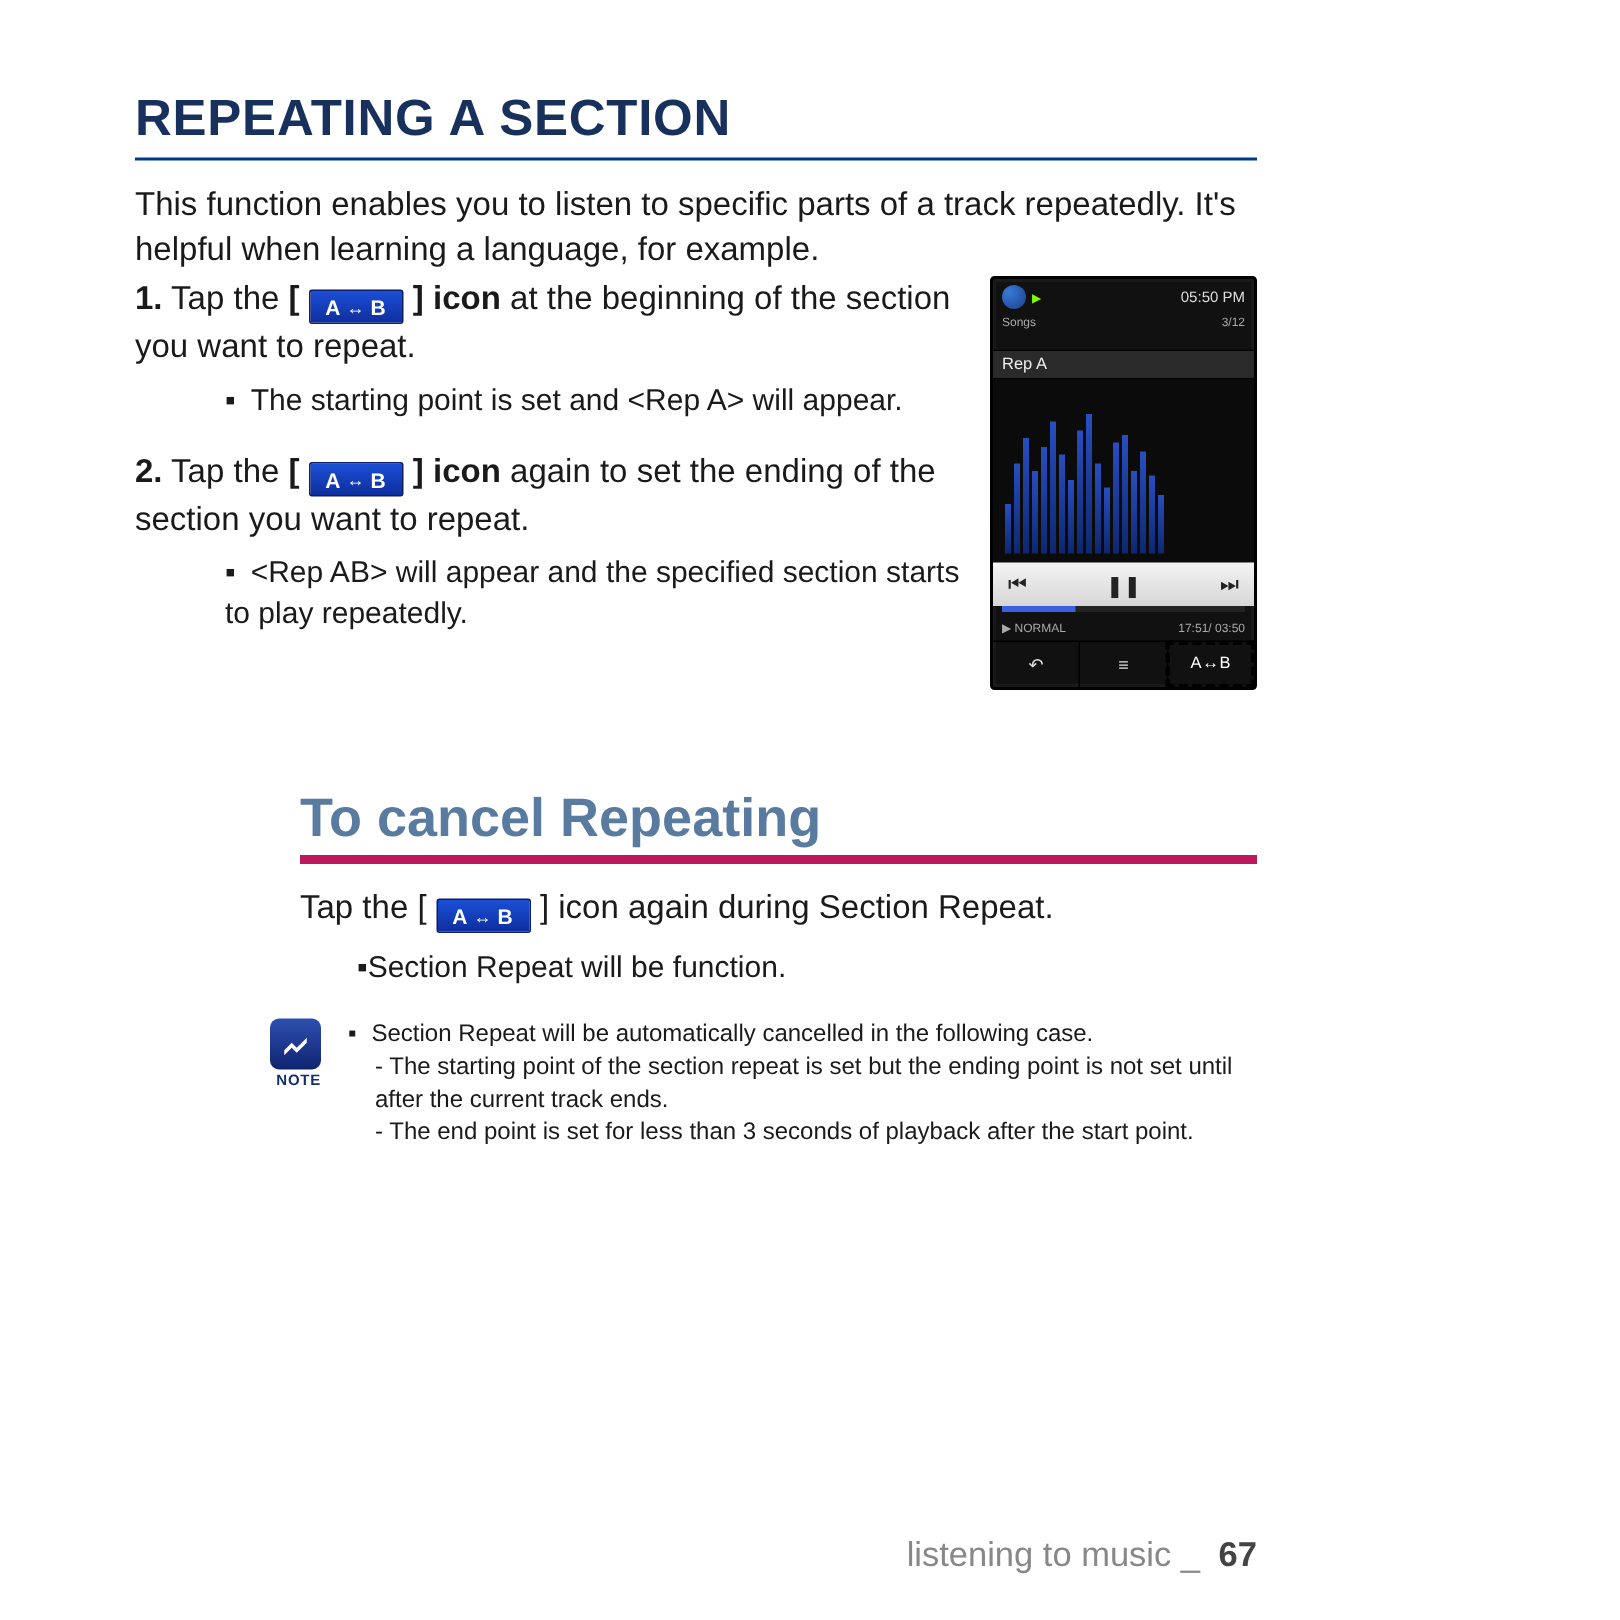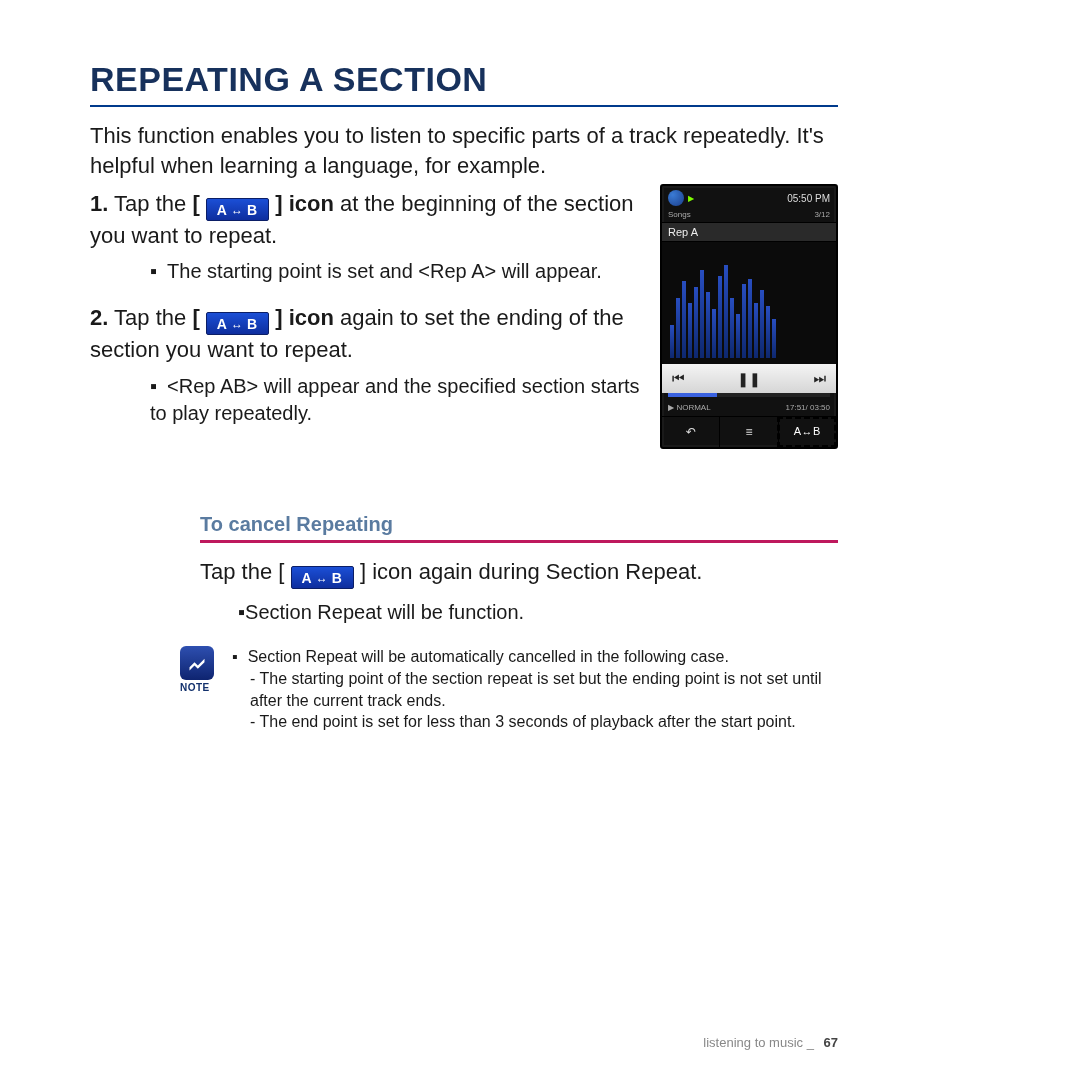--- a/index.html
+++ b/index.html
@@ -1,57 +1,57 @@
 <!DOCTYPE html>
 <html><head>
 <meta charset="utf-8">
 <style>
 html,body{margin:0;padding:0;background:#fff;color:#1a1a1a;font-family:Arial,Helvetica,sans-serif;-webkit-font-smoothing:antialiased}
 .page{width:928px;height:1080px;box-sizing:border-box;padding:60px 90px 40px 90px;position:relative}
 .title{font-size:34px;font-weight:700;letter-spacing:.5px;color:#17315c;border-bottom:2px solid #003a8c;padding-bottom:6px;margin-bottom:14px}
 .intro{font-size:22px;line-height:1.35;margin-bottom:4px}
-.row{display:flex;gap:20px;align-items:center}
+.row{display:flex;gap:20px;align-items:flex-start}
 .col-main{flex:1}
 .step{font-size:22px;line-height:1.35;margin-bottom:8px}
 .step .num{font-weight:700}
 .step .bold{font-weight:700}
 .sub{font-size:20px;line-height:1.35;margin:0 0 18px 60px}
 .sub .sq{margin-right:10px}
 .ab-icon{display:inline-block;vertical-align:-4px;background:linear-gradient(180deg,#1b4fd6,#0e2e9e);color:#fff;font-size:14px;font-weight:700;letter-spacing:1px;border:1px solid #0b1e66;padding:4px 10px 3px;line-height:1;border-radius:2px;white-space:nowrap}
 .ab-icon .arrows{display:inline-block;margin:0 3px;font-size:12px;transform:translateY(-1px)}
 .device{width:174px;background:#111;border:2px solid #000;border-radius:3px;color:#ddd;font-family:Arial,Helvetica,sans-serif;position:relative;box-shadow:inset 0 0 0 2px #1a1a1a}
 .device .hdr{display:flex;align-items:center;justify-content:space-between;padding:4px 6px;font-size:10px}
 .device .hdr .brand{display:flex;align-items:center;gap:4px}
 .device .hdr .gicon{width:16px;height:16px;border-radius:50%;background:radial-gradient(circle at 30% 30%,#3a7bd5,#1b3e8c)}
-.device .tiny{font-size:8px;color:#aaa;padding:0 6px 3px;display:flex;justify-content:space-between}
+.device .tiny{font-size:8px;color:#aaa;padding:0 6px 14px;display:flex;justify-content:space-between}
 .device .rep{background:#2a2a2a;color:#eee;font-size:11px;padding:3px 6px;border-top:1px solid #000;border-bottom:1px solid #000}
 .device .eq{height:110px;background:#0b0b0b;display:flex;align-items:flex-end;gap:2px;padding:6px 8px}
 .device .eq span{display:block;width:4px;background:linear-gradient(180deg,#2b55d4,#0e2b7a);opacity:.9}
 .device .pbar{display:flex;justify-content:space-between;align-items:center;background:linear-gradient(180deg,#f4f4f4,#d6d6d6);padding:6px 10px;font-size:14px;color:#222}
 .device .pbar span{cursor:default}
 .device .song{background:#171d33;color:#fff;font-size:12px;text-align:center;padding:7px 4px}
 .device .meta{display:flex;justify-content:space-between;font-size:8px;color:#aaa;padding:4px 6px}
 .device .track{height:4px;background:#222;margin:0 6px 2px;position:relative}
 .device .track::before{content:"";position:absolute;left:0;top:0;height:100%;width:30%;background:#3a62e0}
 .device .toolbar{display:flex;border-top:1px solid #000}
 .device .toolbar>div{flex:1;text-align:center;padding:8px 0;font-size:12px;color:#ddd;border-left:1px solid #000}
 .device .toolbar>div:first-child{border-left:none}
 .device .toolbar .ab{background:#111;color:#fff;outline:3px dashed #000;outline-offset:-2px;font-size:11px;letter-spacing:.5px}
-.sub2-title{font-size:20px;font-weight:700;color:#5a7ba0;border-bottom:3px solid #be185d;margin:64px 0 14px 110px;padding-bottom:4px}
+.sub2-title{font-size:36px;font-weight:700;color:#5a7ba0;border-bottom:6px solid #be185d;margin:64px 0 14px 110px;padding-bottom:4px}
 .cancel-step{font-size:22px;line-height:1.35;margin:0 0 10px 110px}
 .cancel-sub{font-size:20px;line-height:1.35;margin:0 0 20px 148px}
 .note-row{display:flex;align-items:flex-start;gap:18px;margin-left:90px}
-.note-badge{width:34px;text-align:left}
+.note-badge{width:34px;text-align:right}
 .note-badge .box{width:34px;height:34px;border-radius:6px;background:linear-gradient(180deg,#2e4fb0,#0e2470);display:flex;align-items:center;justify-content:center}
 .note-badge .box svg{width:20px;height:20px}
 .note-badge .lbl{font-size:10px;letter-spacing:.5px;color:#11306c;font-weight:700;margin-top:2px}
 .note-body{flex:1;font-size:16px;line-height:1.35}
 .note-body .sq{margin-right:10px}
 .note-body .dash{margin-left:18px}
-.footer{position:absolute;right:90px;bottom:30px;font-size:13px;color:#888}
+.footer{position:absolute;right:90px;bottom:30px;font-size:23px;color:#888}
 .footer .pg{font-weight:700;color:#444;margin-left:6px}
 </style>
 </head>
 <body>
 
 <div class="page">
   <div class="title">REPEATING A SECTION</div>
   <div class="intro">This function enables you to listen to specific parts of a track repeatedly. It's helpful when learning a language, for example.</div>
 
   <div class="row">

